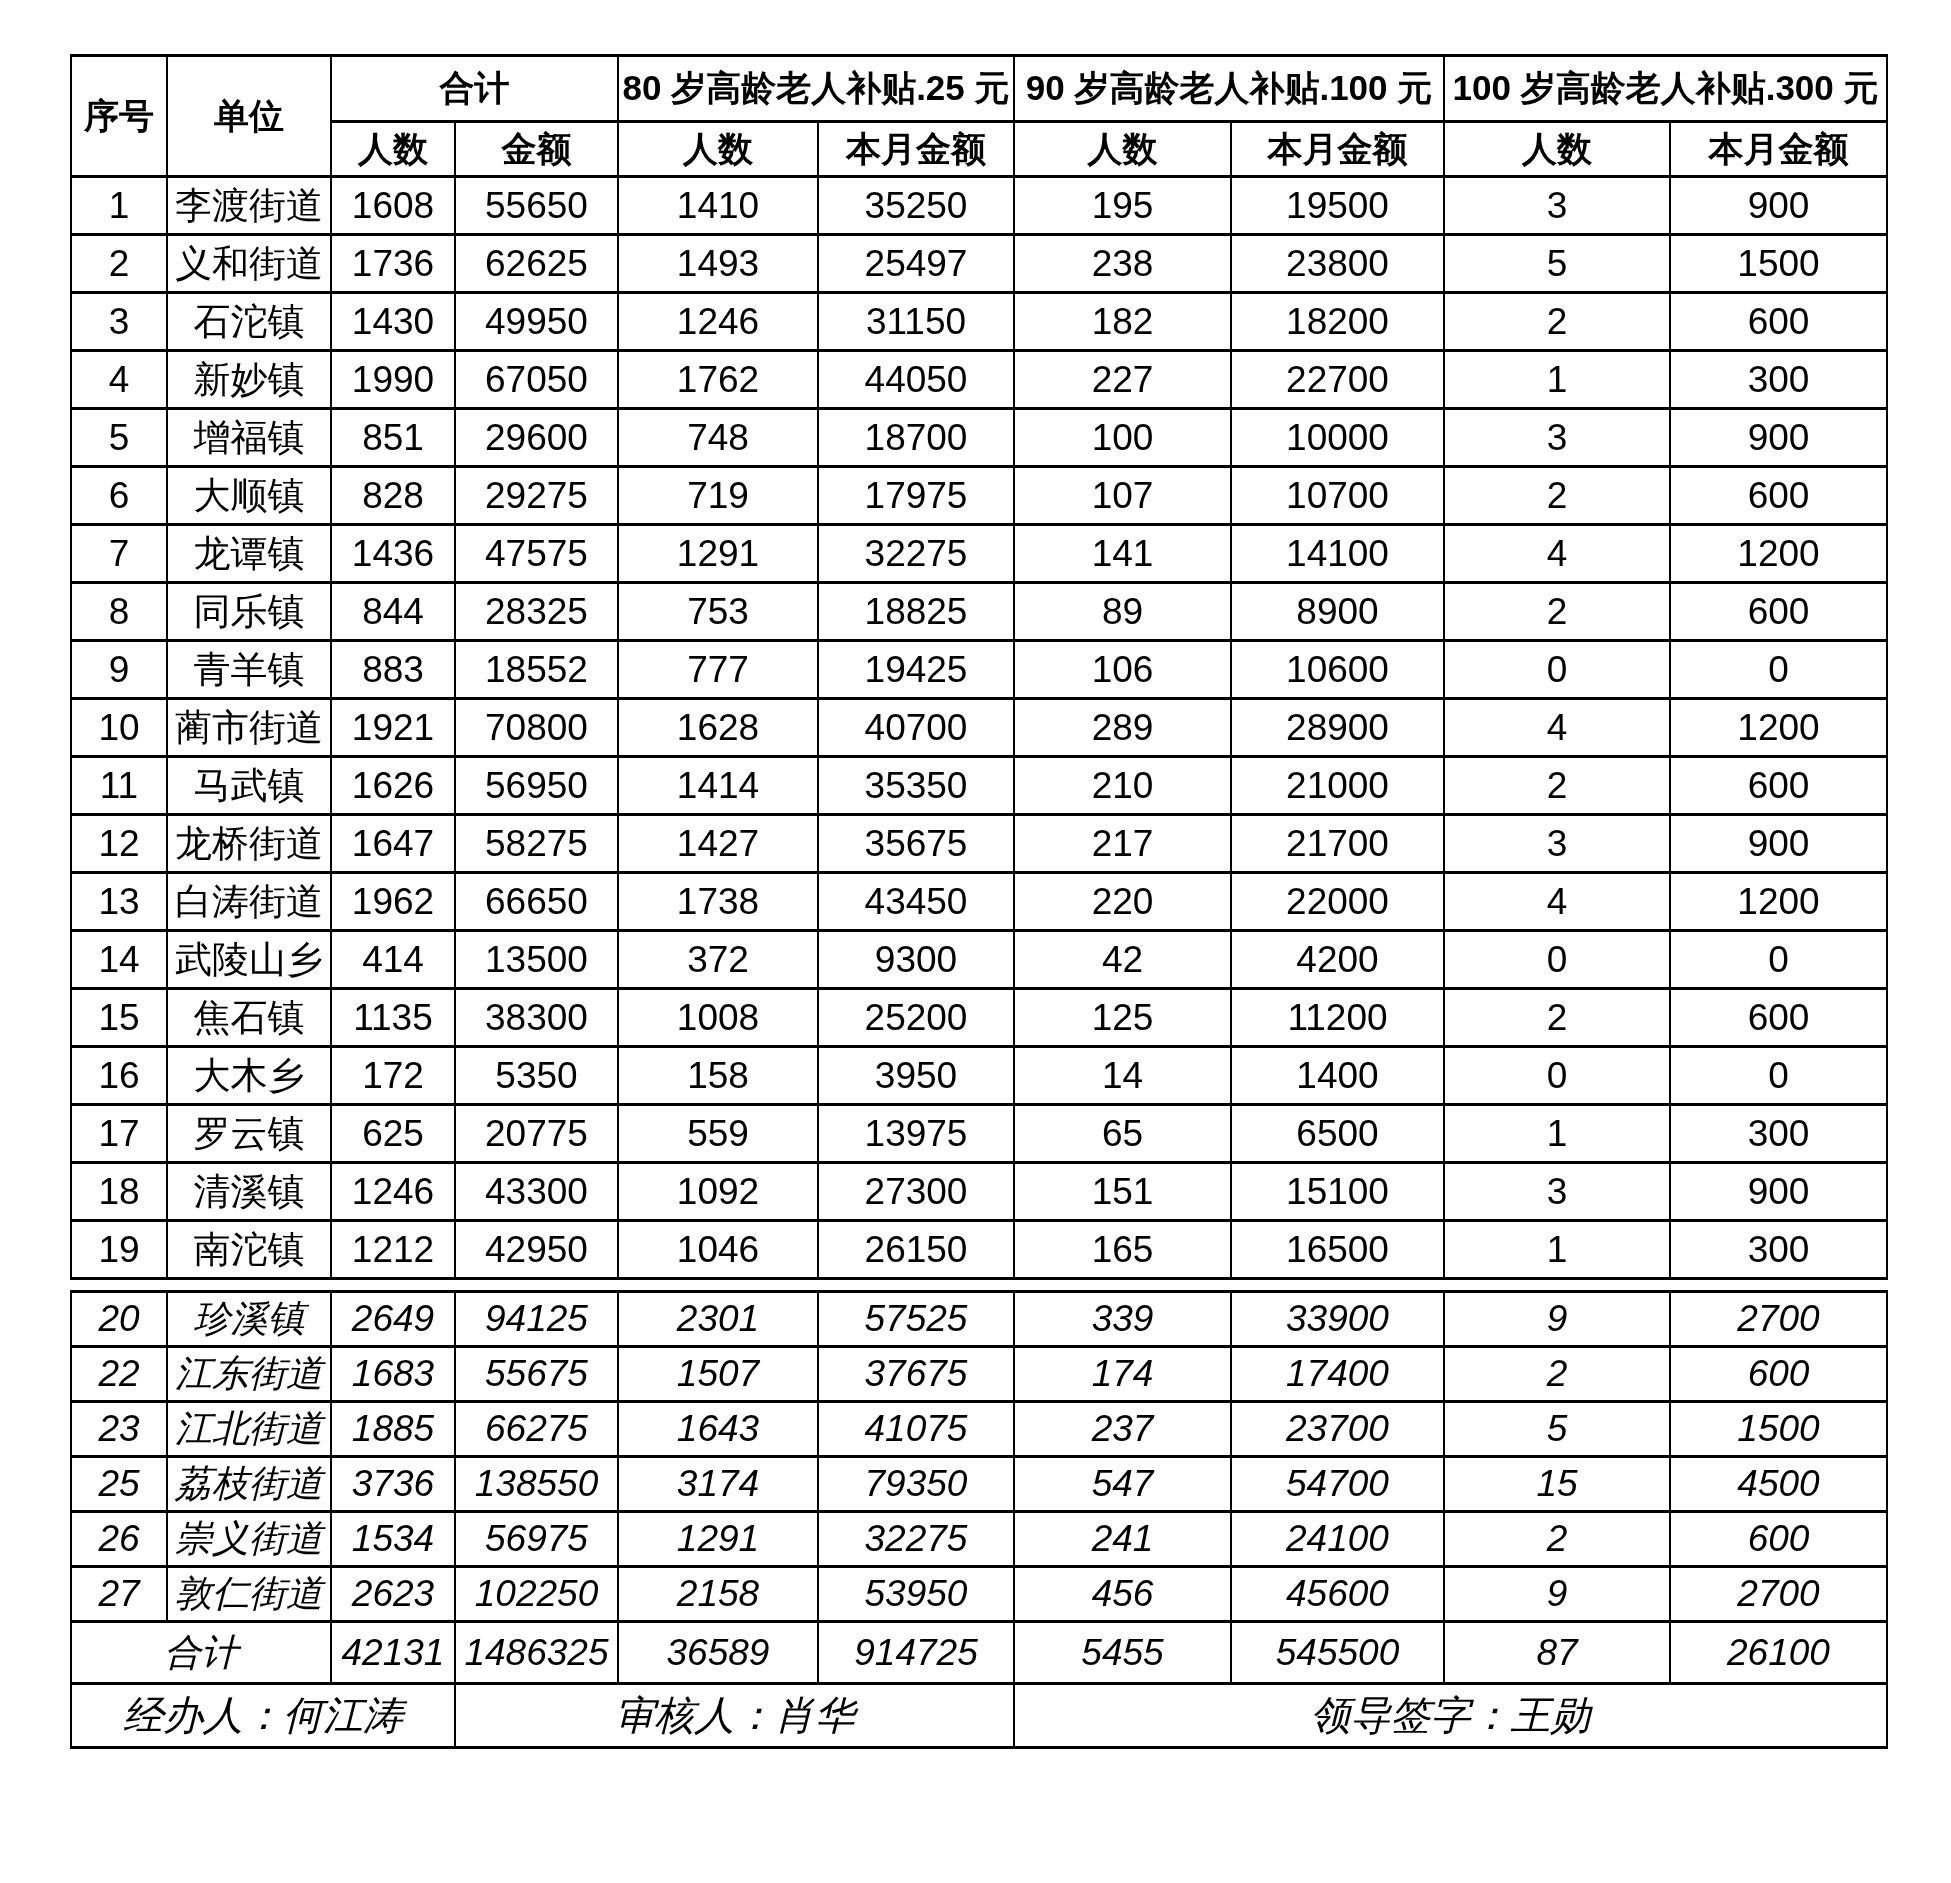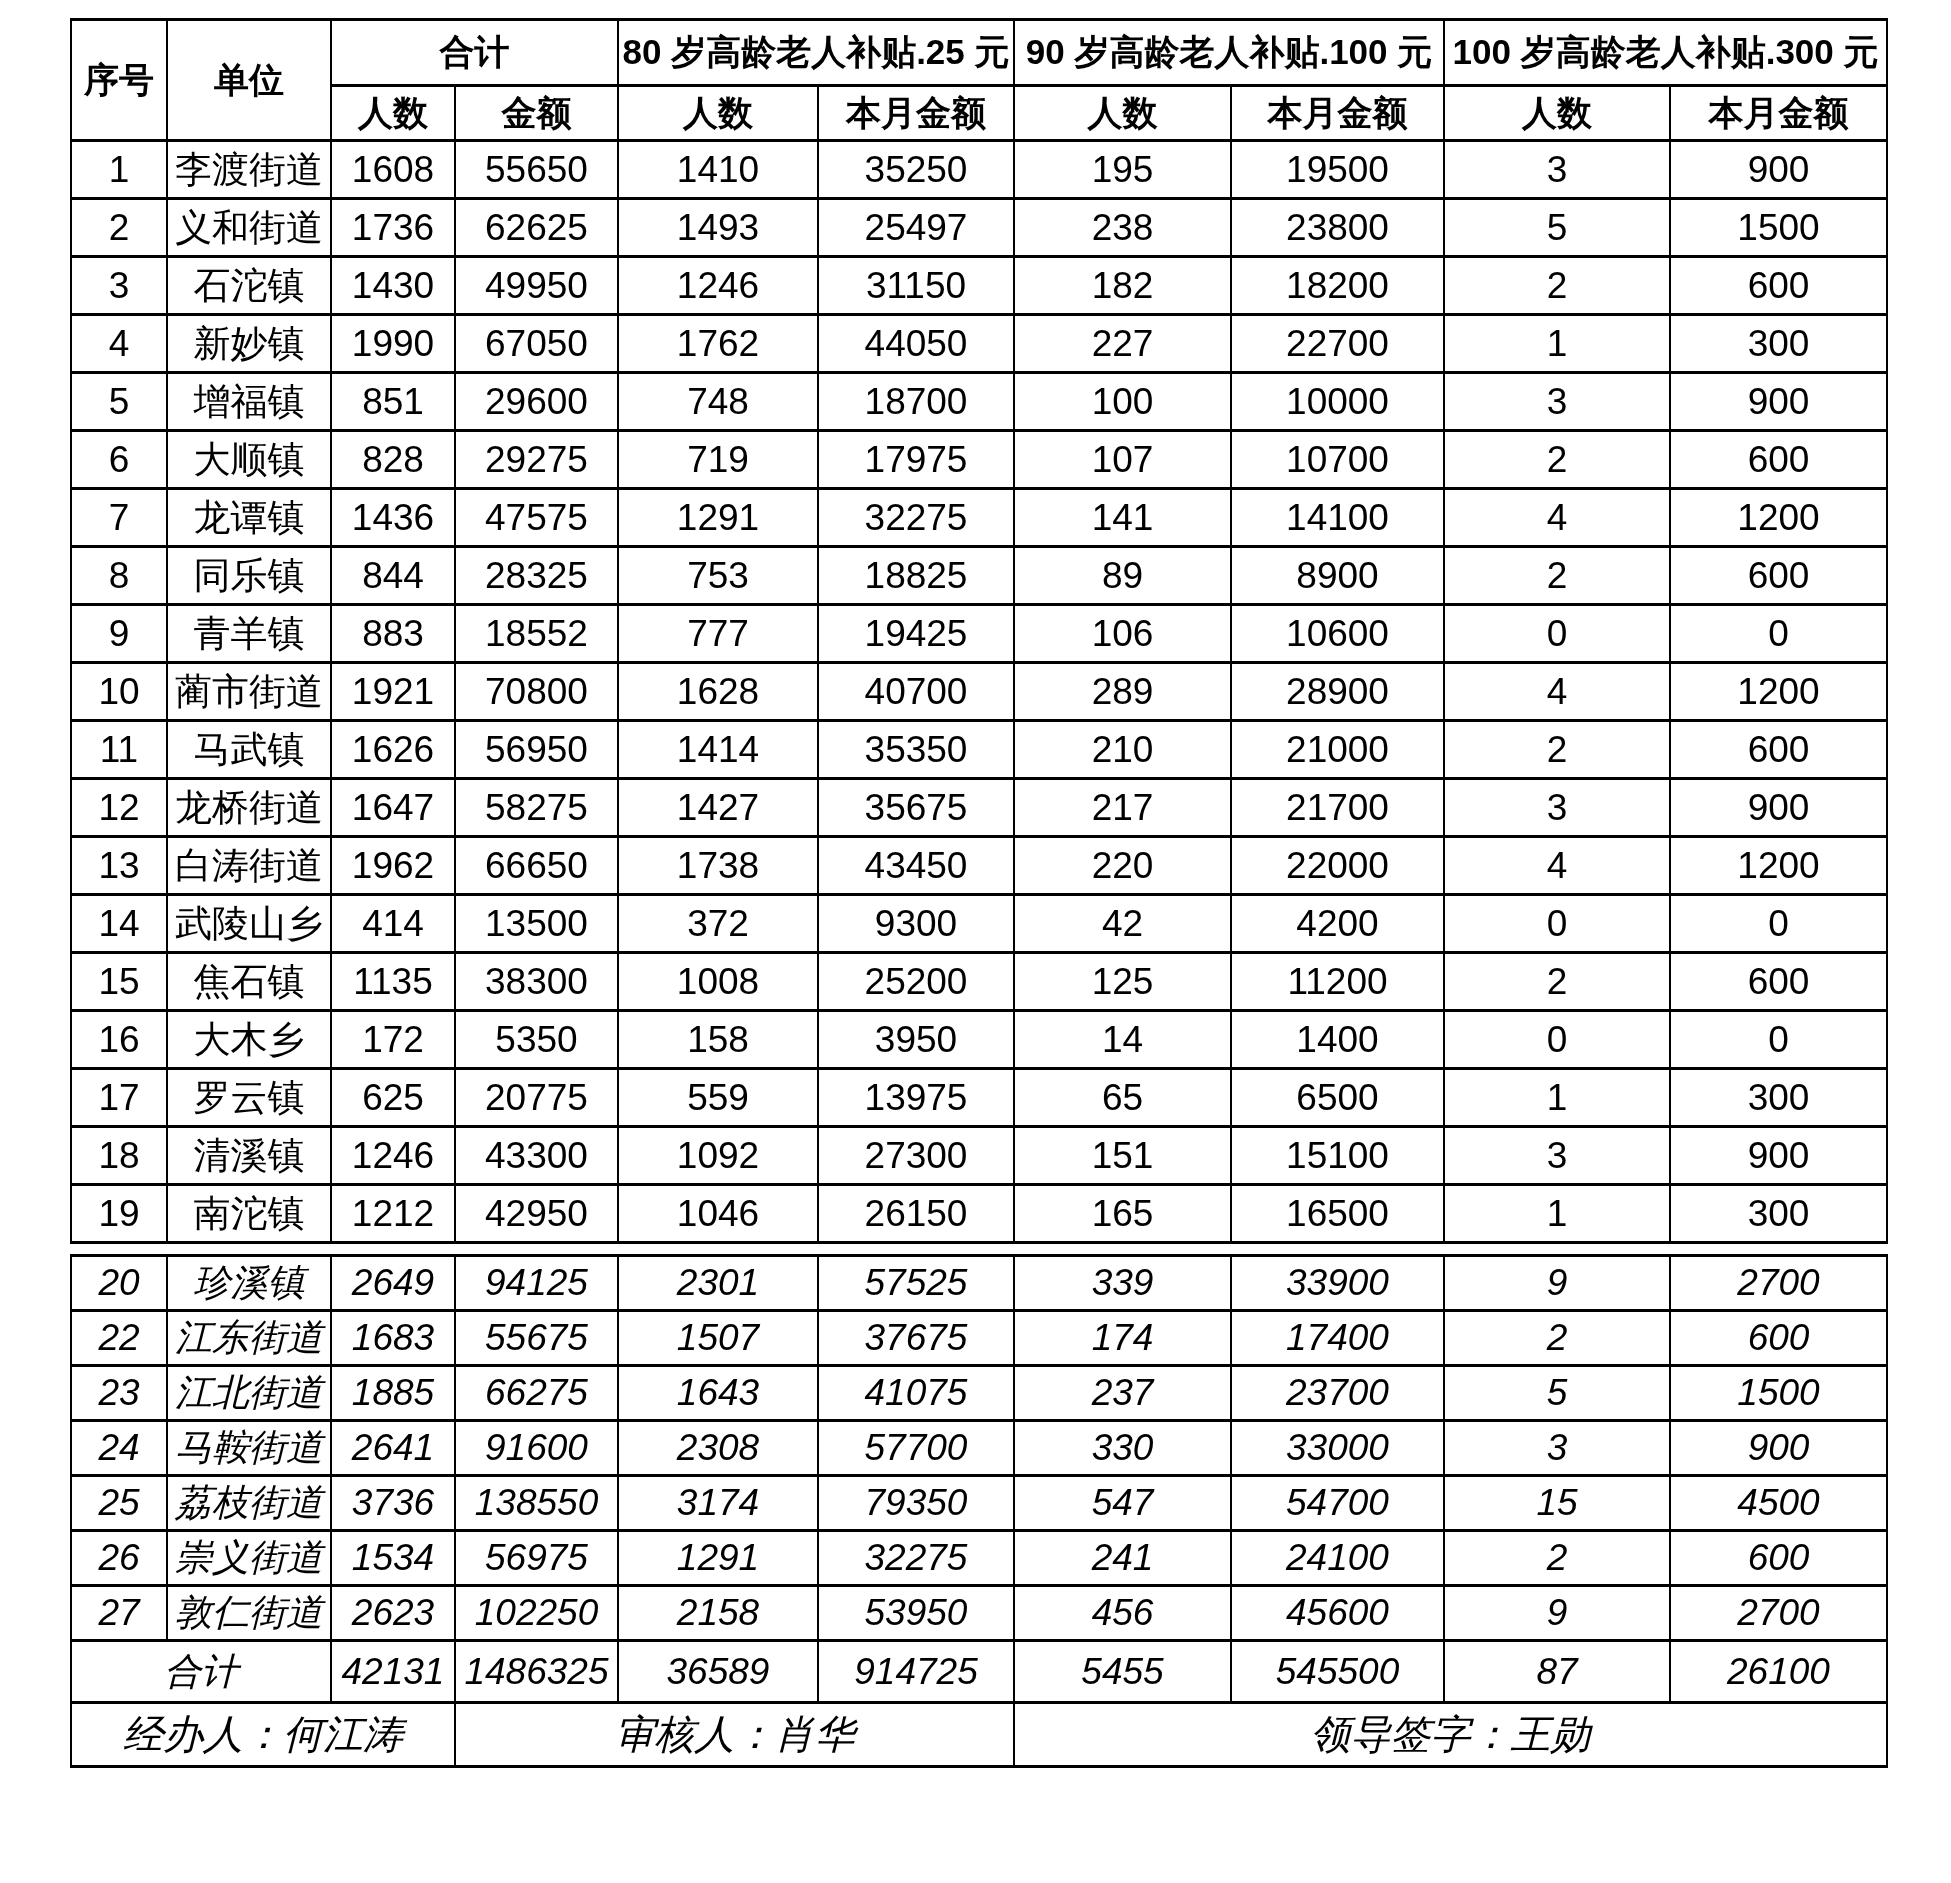--- a/index.html
+++ b/index.html
@@ -8,21 +8,21 @@
     background: #ffffff;
     color: #000000;
     font-family: "Liberation Sans", "DejaVu Sans", sans-serif;
   }
   body {
     width: 1951px;
     height: 1883px;
     overflow: hidden;
   }
   .page {
-    padding: 18px 0 0 70px;
+    padding: 54px 0 0 70px;
   }
   table {
     border-collapse: collapse;
     table-layout: fixed;
     width: 1816px;
     background: #ffffff;
   }
   th, td {
     border-left: 2.6px solid #000;
     border-right: 2.6px solid #000;
@@ -364,32 +364,20 @@
           <td>1885</td>
           <td>66275</td>
           <td>1643</td>
           <td>41075</td>
           <td>237</td>
           <td>23700</td>
           <td>5</td>
           <td>1500</td>
         </tr>
         <tr>
-          <td>24</td>
-          <td>马鞍街道</td>
-          <td>2641</td>
-          <td>91600</td>
-          <td>2308</td>
-          <td>57700</td>
-          <td>330</td>
-          <td>33000</td>
-          <td>3</td>
-          <td>900</td>
-        </tr>
-        <tr>
           <td>25</td>
           <td>荔枝街道</td>
           <td>3736</td>
           <td>138550</td>
           <td>3174</td>
           <td>79350</td>
           <td>547</td>
           <td>54700</td>
           <td>15</td>
           <td>4500</td>

